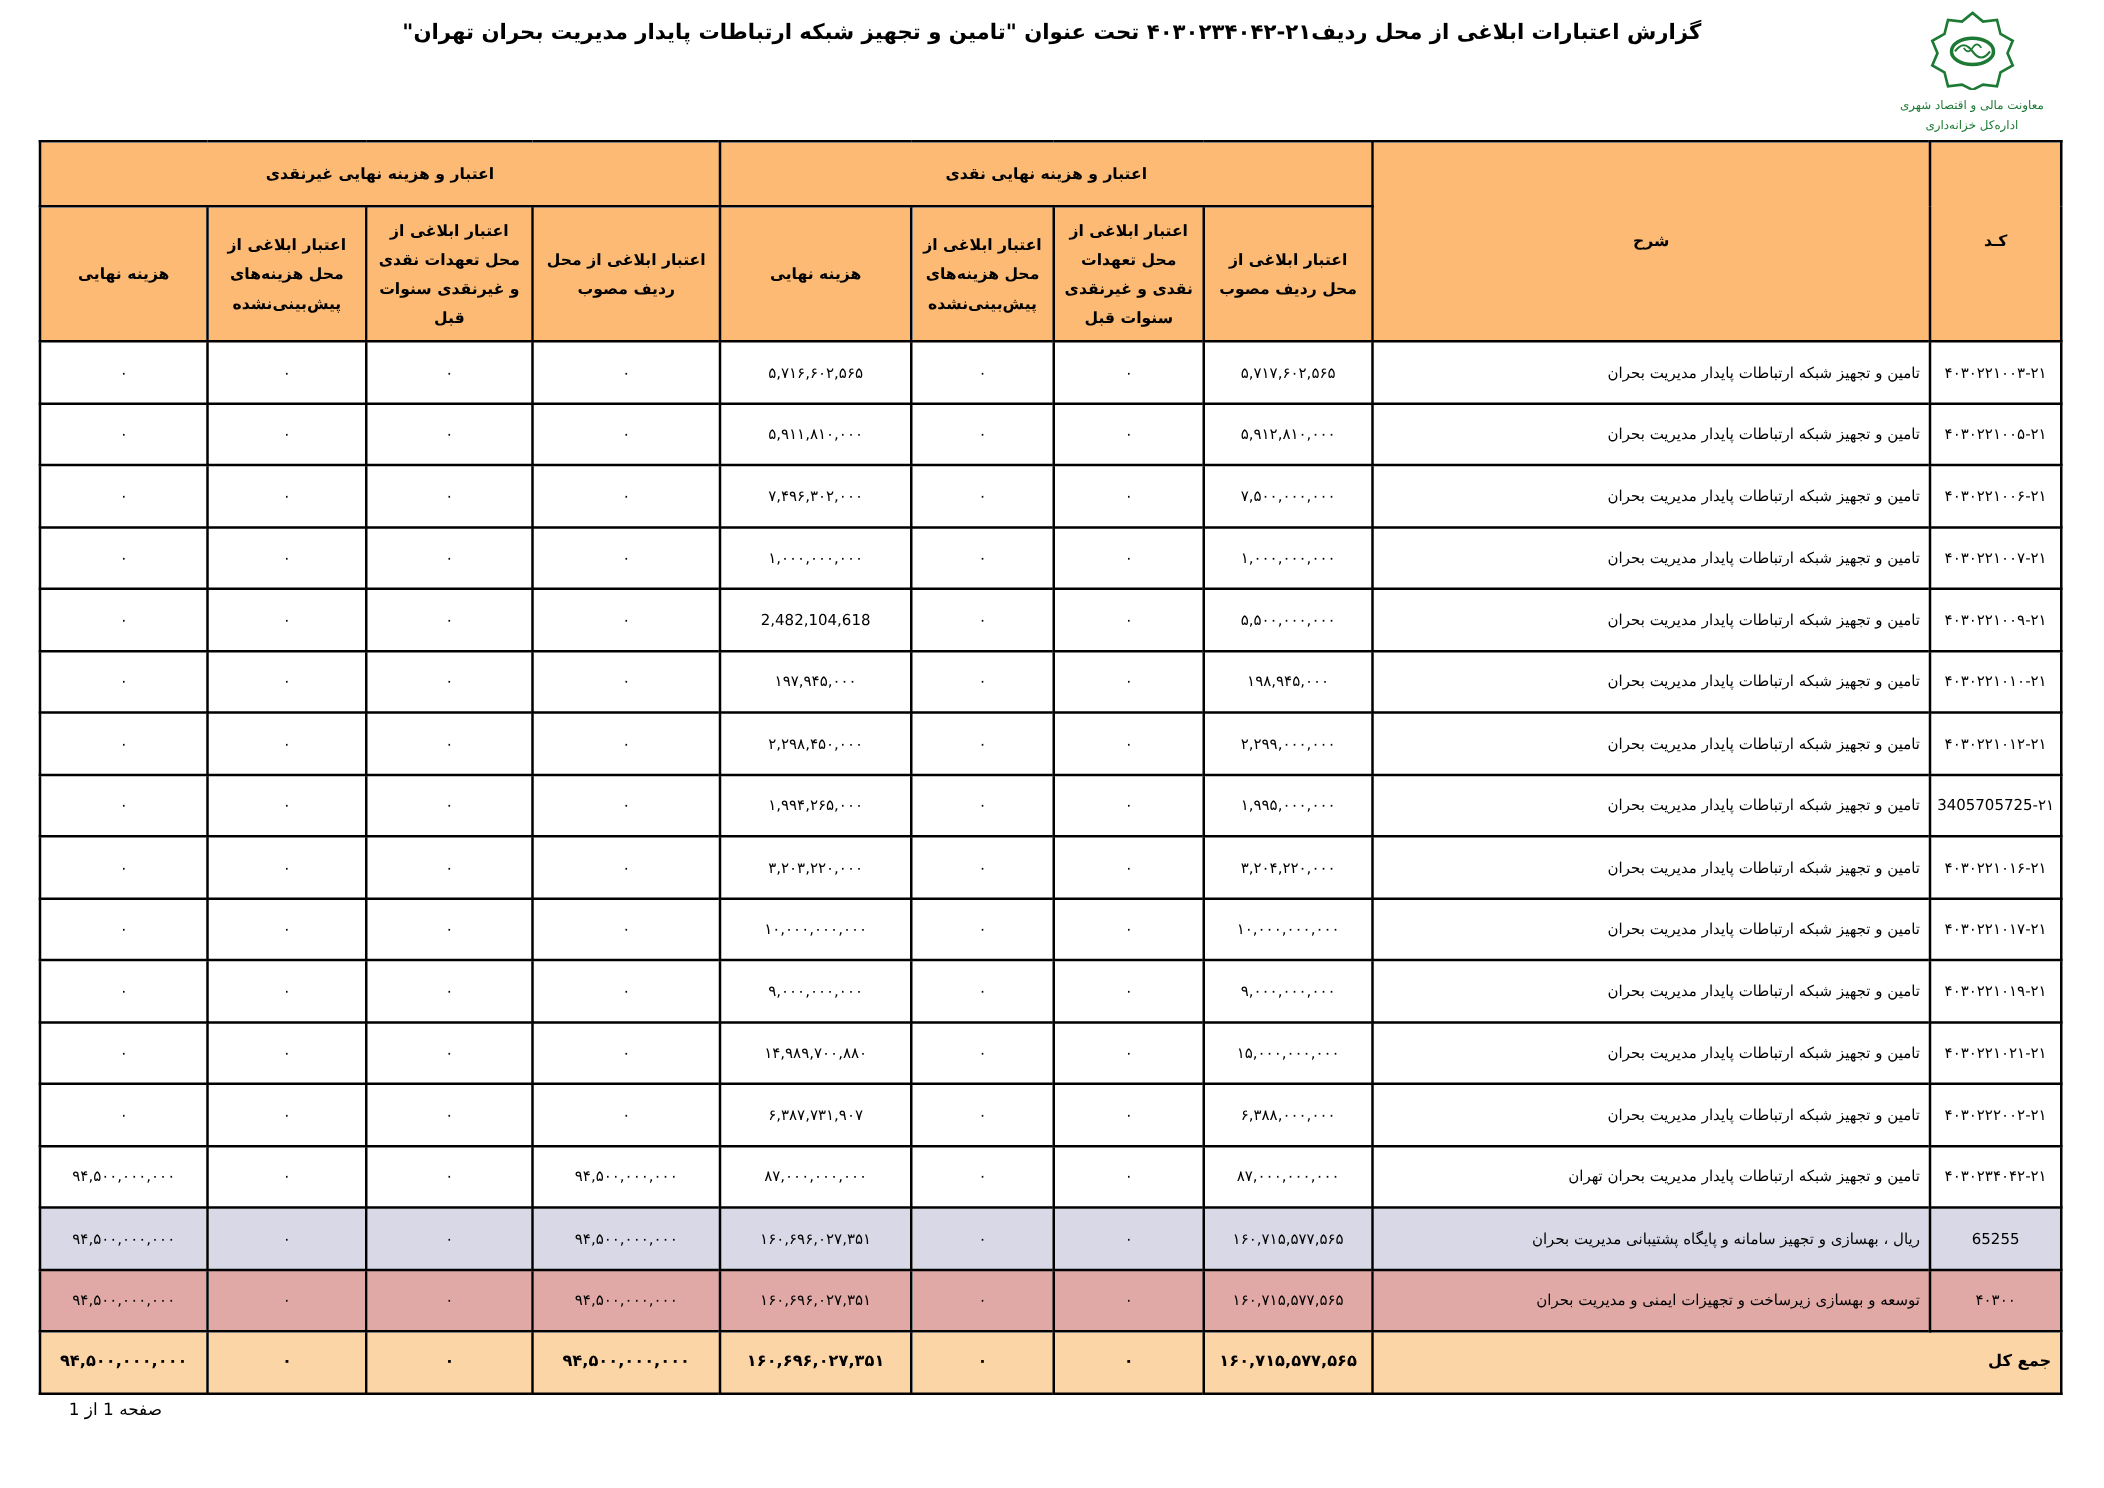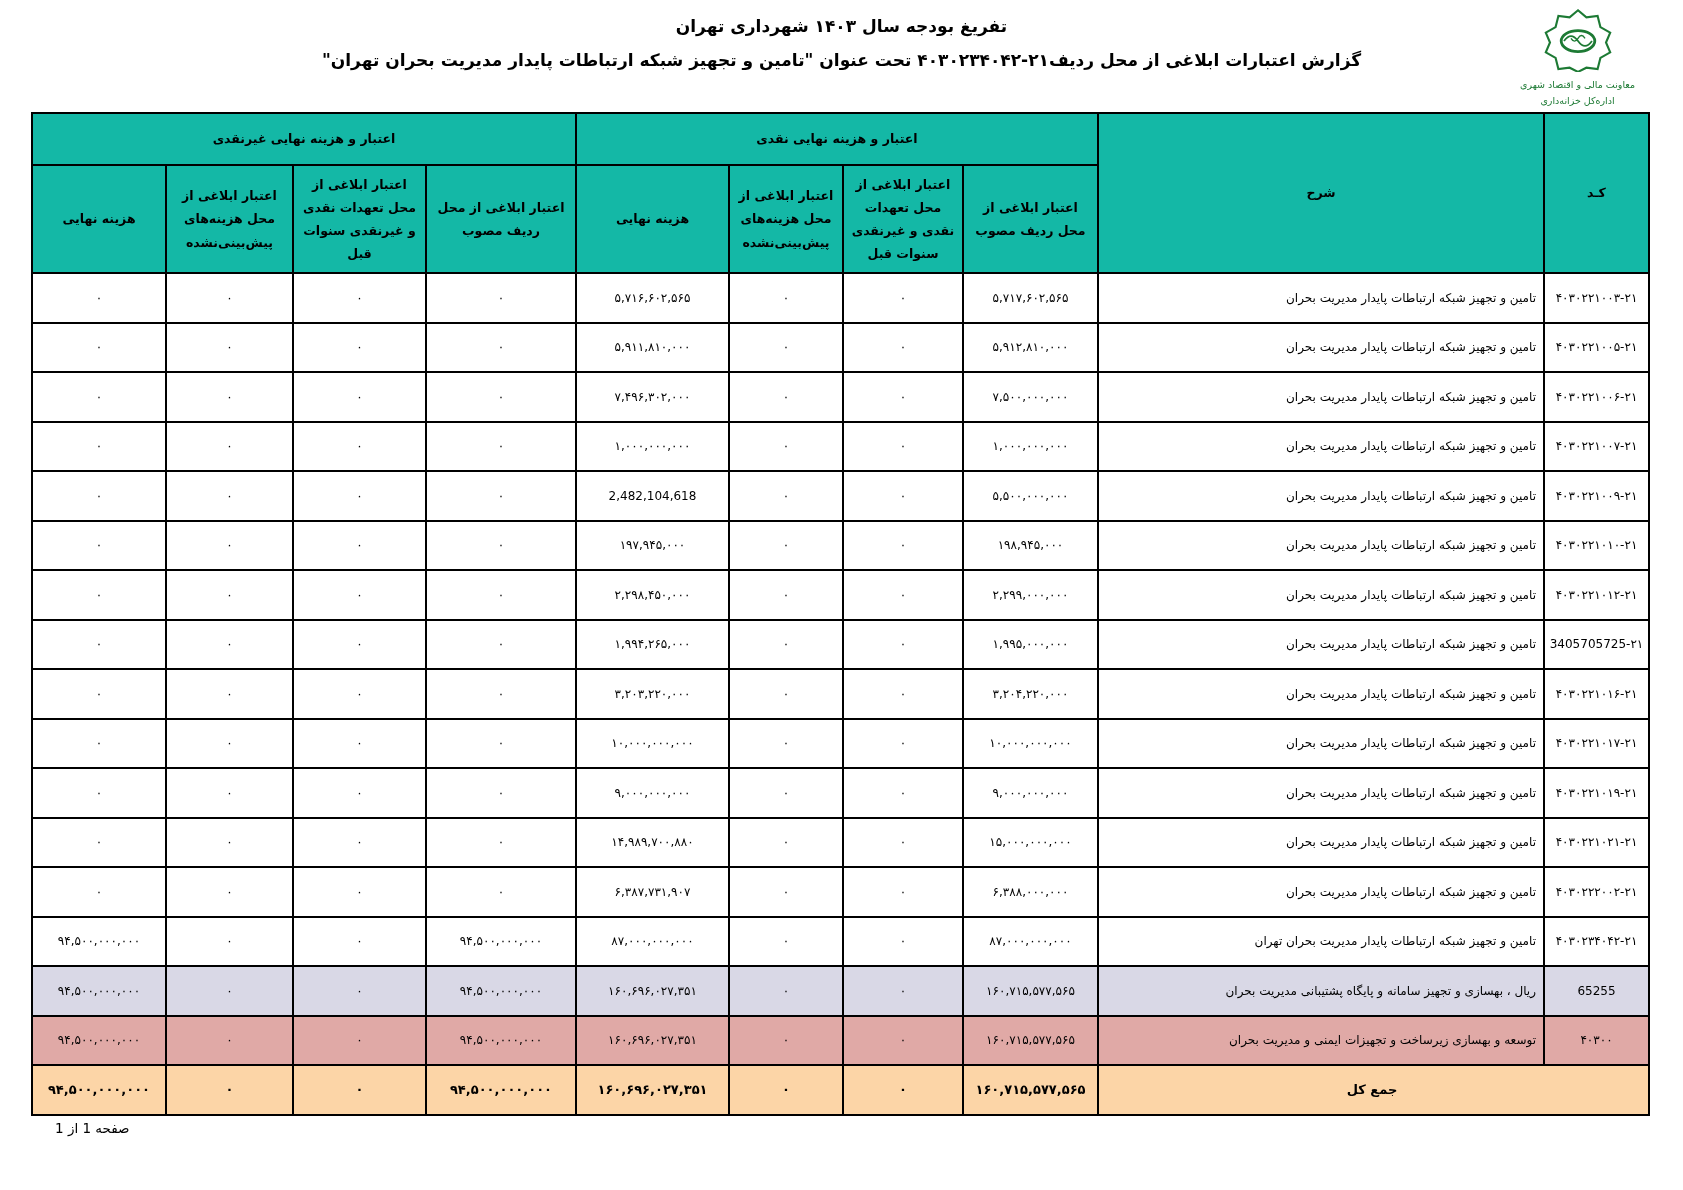--- a/index.html
+++ b/index.html
@@ -17,30 +17,30 @@
   .budget-table{
     position:absolute;top:112px;right:33px;
     border-collapse:collapse;table-layout:fixed;
     width:1617px;direction:rtl;
   }
   .budget-table td,.budget-table th{
     border:2px solid #000;
     font-size:12px;text-align:center;vertical-align:middle;
     padding:2px 4px;overflow:hidden;
   }
-  .budget-table th{background:#14b8a6;font-weight:bold;font-size:12.5px;line-height:1.85;}
+  .budget-table th{background:#fdba74;font-weight:bold;font-size:12.5px;line-height:1.85;}
   .grp{height:52px;font-size:13px;}
   .sub{height:108px;}
   tr.data-row td{height:43.5px;}
   td.desc{text-align:right;padding-right:7px;font-size:12px;}
   td.num,td.code{text-align:center;font-size:12px;}
   tr.row-lavender td{background:#d9d8e6;}
   tr.row-pink td{background:#e0a9a6;}
   tr.row-total td{background:#fcd5a7;font-weight:bold;font-size:13px;}
-  tr.row-total td.total-label{text-align:center;margin-top:36px;}
+  tr.row-total td.total-label{margin-top:36px;}
   .footer{position:absolute;top:1120px;left:55px;font-size:13.5px;direction:rtl;}
 </style>
 </head>
 <body>
 
 <div class="logo-box">
   <span>
     <svg width="70" height="66" viewBox="0 0 100 94">
       <g fill="none" stroke="#1d7a34" stroke-width="4">
         <path d="M50 6 L62 16 L78 14 L82 30 L96 38 L90 52 L96 66 L82 74 L78 90 L62 88 L50 94 L38 88 L22 90 L18 74 L4 66 L10 52 L4 38 L18 30 L22 14 L38 16 Z" stroke-width="3"></path>
@@ -48,21 +48,20 @@
         <path d="M30 50 q10 -14 20 0 q10 14 20 0" stroke-width="2.5"></path>
         <path d="M40 46 q5 8 10 0 q5 -8 10 0" stroke-width="2"></path>
       </g>
     </svg>
   </span>
   <div class="logo-caption">معاونت مالی و اقتصاد شهری</div>
   <div class="logo-caption">اداره‌کل خزانه‌داری</div>
 </div>
 
 <div class="title-wrap">
-  <div class="title1">تفریغ بودجه سال ۱۴۰۳ شهرداری تهران</div>
   <div class="title2">گزارش اعتبارات ابلاغی از محل ردیف۲۱‏-‏۴۰۳۰۲۳۴۰۴۲ تحت عنوان "تامین و تجهیز شبکه ارتباطات پایدار مدیریت بحران تهران"</div>
 </div>
 
 <div class="rial-note">مبالغ به ریال</div>
 
 <table class="budget-table">
   <colgroup>
     <col style="width:105px">
       <col style="width:446px">
     <col style="width:135px">

